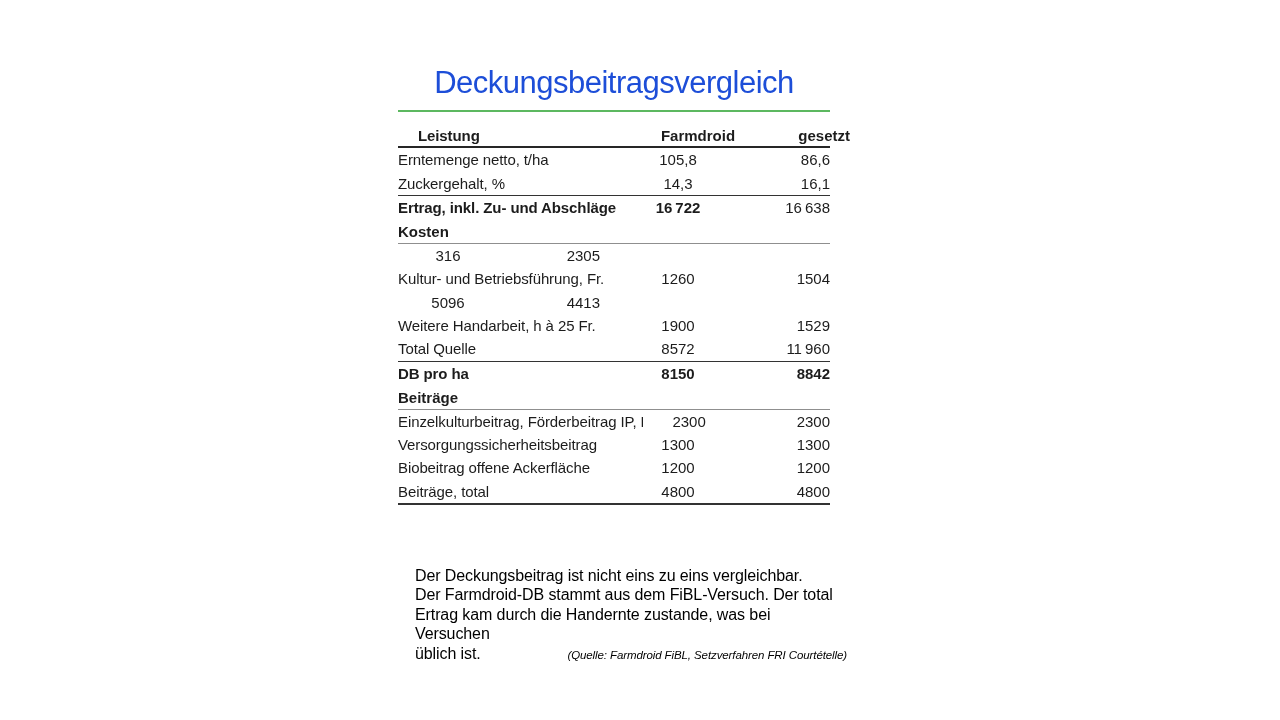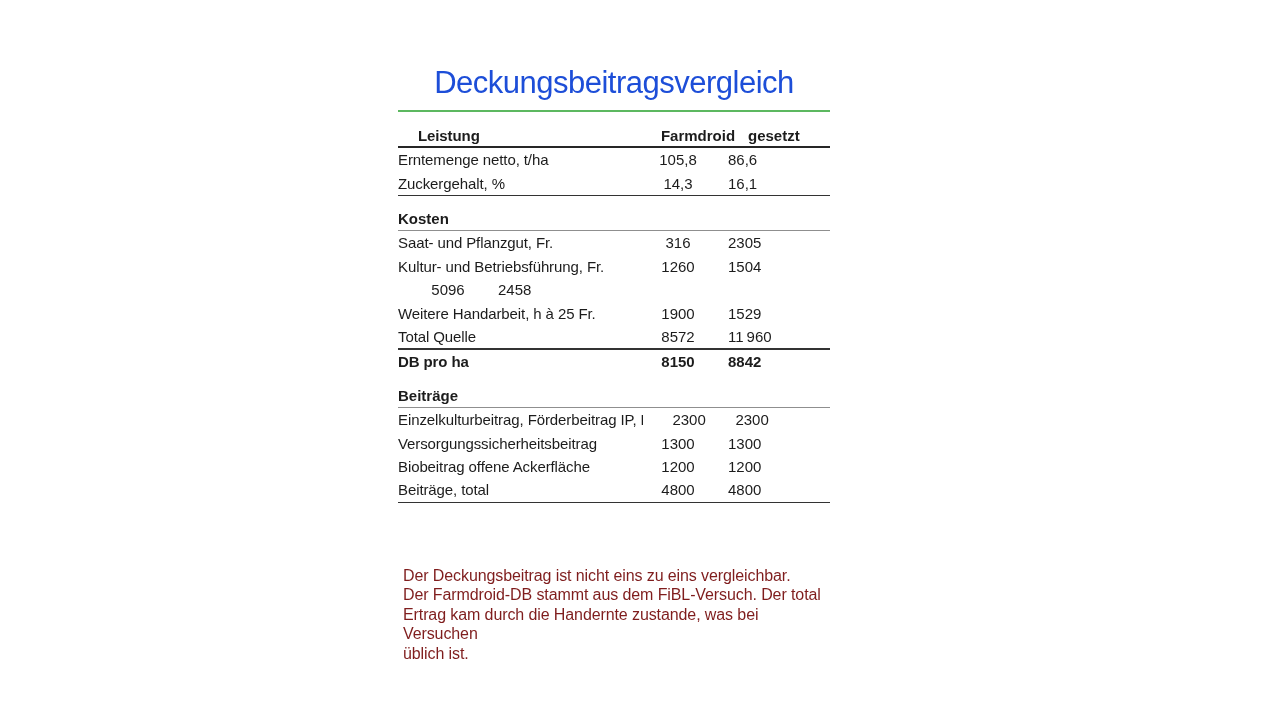--- a/index.html
+++ b/index.html
@@ -14,32 +14,32 @@
 
   .thead { position:absolute; top:120px; left:0; width:432px; height:24px;
            display:flex; align-items:flex-end; font-weight:700; font-size:15px;margin-left:20px; }
   .head-rule { position:absolute; top:146px; left:0; width:432px; height:2px; background:#262626; }
 
   .tbl { position:absolute; top:148px; left:0; width:432px; font-size:15px; }
 
   .row { display:flex; align-items:center; height:23.4px; }
   .col-label { flex:1 1 auto; text-align:left; letter-spacing:-0.1px; white-space:nowrap; overflow:hidden; }
   .col-v1 { width:100px; text-align:center; white-space:nowrap; }
-  .col-v2 { width:102px; text-align:left; white-space:nowrap; }
+  .col-v2 { width:102px; text-align:right; white-space:nowrap; }
 
   .rule-total { height:1.5px; background:#333333; }
   .row-total  { font-weight:700; }
   .row-total .val-regular { font-weight:400; }
 
-  .section-head { margin-top:11px; height:23px; display:flex; align-items:center;
+  .section-head { height:23px; display:flex; align-items:center;
                   font-weight:700; font-size:15px; }
   .rule-light { height:1px; background:#8f8f8f; }
 
-  .footnote { position:absolute; top:566px; left:5px; width:432px;
-              font-size:16px; line-height:19.4px; letter-spacing:-0.1px; color:#7f1d1d; }
+  .footnote { position:absolute; top:566px; left:17px; width:432px;
+              font-size:16px; line-height:19.4px; letter-spacing:-0.1px; color:#000000; }
   .footnote .last-line { display:flex; justify-content:space-between; align-items:baseline; }
   .source-note { font-style:italic; font-size:11.5px; letter-spacing:-0.1px; white-space:nowrap; }
 </style>
 </head>
 <body>
 
 <div class="doc">
 
   <div class="title">Deckungsbeitragsvergleich</div>
   <div class="green-rule"></div>
@@ -57,36 +57,40 @@
       <div class="col-label">Erntemenge netto, t/ha</div>
       <div class="col-v1">105,8</div>
       <div class="col-v2">86,6</div>
     </div>
     <div class="row">
       <div class="col-label">Zuckergehalt, %</div>
       <div class="col-v1">14,3</div>
       <div class="col-v2">16,1</div>
     </div>
     <div class="rule-total"></div>
+    <div class="row row-total">
+      <div class="col-label">Ertrag, inkl. Zu- und Abschläge</div>
+      <div class="col-v1">16 722</div>
+      <div class="col-v2 val-regular">16 638</div>
+    </div>
 
     <div class="section-head">Kosten</div>
     <div class="rule-light"></div>
     <div class="row">
-      <div class="col-label">Saat- und Pflanzgut, Fr.</div>
       <div class="col-v1">316</div>
       <div class="col-v2">2305</div>
     </div>
     <div class="row">
       <div class="col-label">Kultur- und Betriebsführung, Fr.</div>
       <div class="col-v1">1260</div>
       <div class="col-v2">1504</div>
     </div>
     <div class="row">
       <div class="col-v1">5096</div>
-      <div class="col-v2">2458</div>
+      <div class="col-v2">4413</div>
     </div>
     <div class="row">
       <div class="col-label">Weitere Handarbeit, h à 25 Fr.</div>
       <div class="col-v1">1900</div>
       <div class="col-v2">1529</div>
     </div>
     <div class="row">
       <div class="col-label">Total Quelle</div>
       <div class="col-v1">8572</div>
       <div class="col-v2">11 960</div>
@@ -123,16 +127,17 @@
     <div class="rule-total"></div>
 
   </div>
 
   <div class="footnote">
     <div>Der Deckungsbeitrag ist nicht eins zu eins vergleichbar.</div>
     <div>Der Farmdroid-DB stammt aus dem FiBL-Versuch. Der total</div>
     <div>Ertrag kam durch die Handernte zustande, was bei Versuchen</div>
     <div class="last-line">
       <span>üblich ist.</span>
+      <span class="source-note">(Quelle: Farmdroid FiBL, Setzverfahren FRI Courtételle)</span>
     </div>
   </div>
 
 </div>
 
 </body></html>

